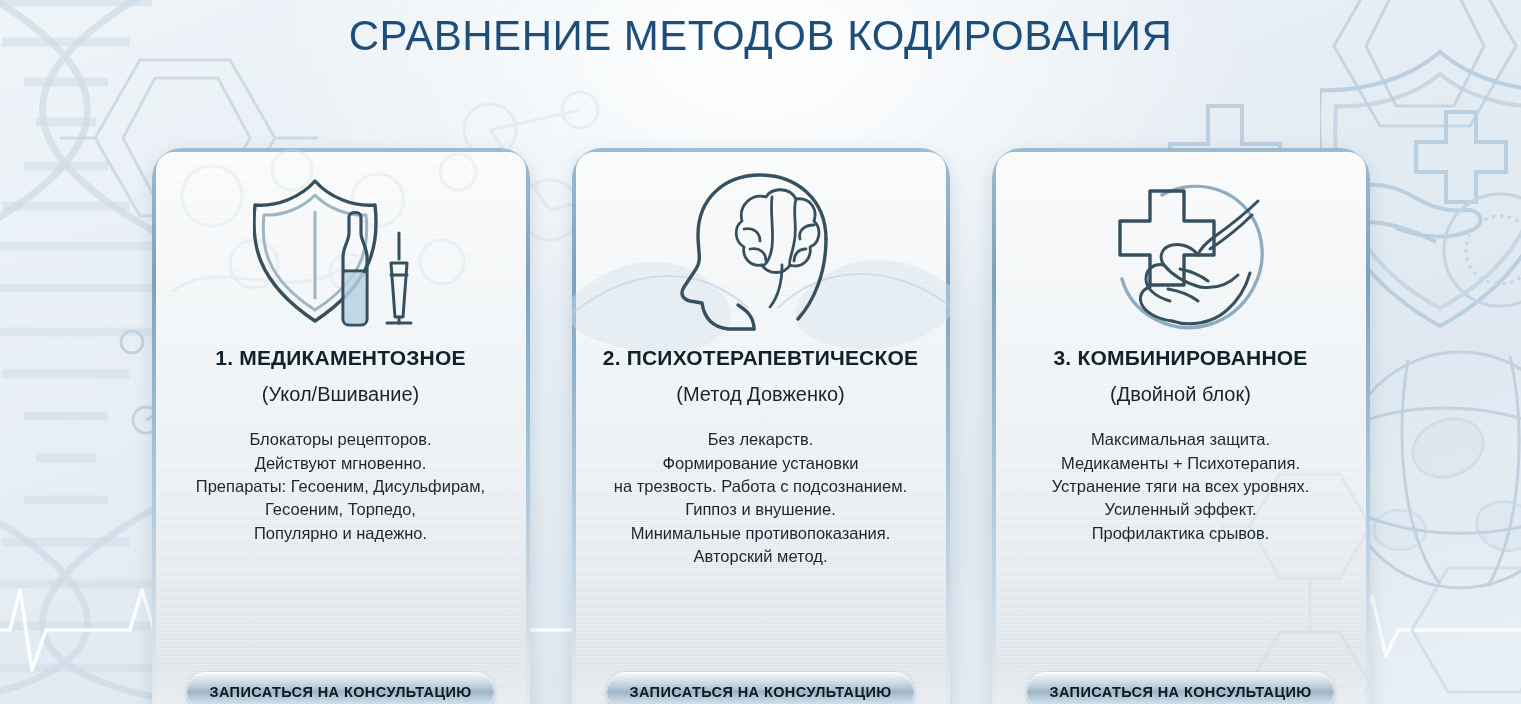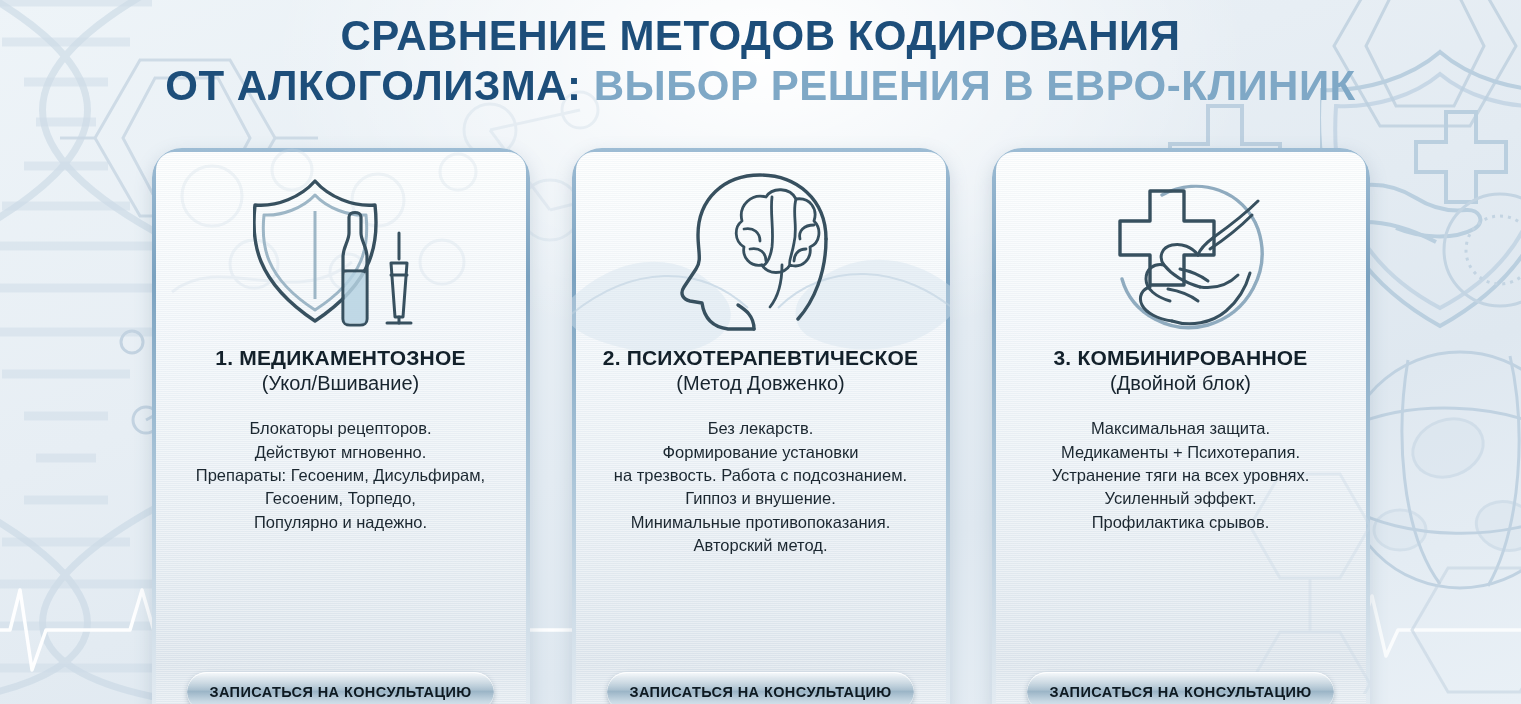--- a/index.html
+++ b/index.html
@@ -14,21 +14,21 @@
       linear-gradient(160deg,#eef4f8 0%,#e7eef4 38%,#dfe8f0 70%,#e9f0f6 100%);
   }
 
   
   .bg-art{position:absolute;inset:0;pointer-events:none;}
   .bg-art svg{position:absolute;}
 
   
   .header{position:absolute;left:0;top:14px;width:1521px;text-align:center;z-index:5;}
   .title-line{
-    font-weight:700;letter-spacing:0.5px;line-height:1.04;
+    font-weight:400;letter-spacing:0.5px;line-height:1.04;
     text-transform:uppercase;white-space:nowrap;
   }
   .title-line1{font-size:42px;color:#1d4e7a;}
   .title-line2{font-size:42px;margin-top:6px;}
   .t-dark{color:#1d4e7a;}
   .t-light{color:#7fa8c6;}
 
   
   .cards{position:absolute;left:0;top:148px;width:1521px;height:524px;
          display:flex;justify-content:center;gap:42px;z-index:4;}
@@ -56,21 +56,21 @@
   }
   .card-inner{position:relative;z-index:3;height:100%;display:flex;flex-direction:column;
               align-items:center;padding:14px 16px 18px;box-sizing:border-box;}
 
   .card-deco{position:absolute;inset:0;z-index:1;pointer-events:none;overflow:hidden;border-radius:22px;}
 
   .icon-wrap{position:relative;z-index:3;height:182px;display:flex;align-items:center;justify-content:center;}
 
   .card-title{font-size:21px;font-weight:700;color:#13212b;letter-spacing:.2px;
               text-align:center;line-height:1.15;margin-top:2px;white-space:nowrap;}
-  .card-sub{font-size:20px;color:#17242e;text-align:left;margin-top:1px;line-height:1.2;}
+  .card-sub{font-size:20px;color:#17242e;text-align:left;margin-top:12px;line-height:1.2;}
   .card-body{margin-top:22px;text-align:center;font-size:16.5px;color:#1b2730;line-height:1.42;}
   .card-body div{white-space:nowrap;}
 
   .btn-row{margin-top:auto;width:100%;display:flex;justify-content:center;padding-bottom:4px;}
   .cta{
     position:relative;border:none;cursor:pointer;
     min-width:300px;height:40px;border-radius:21px;
     font-family:"Liberation Sans","DejaVu Sans",sans-serif;
     font-size:14.5px;font-weight:700;letter-spacing:.4px;color:#0e1a22;
     text-transform:uppercase;white-space:nowrap;
@@ -205,24 +205,20 @@
       <path d="M0,110 L90,110 L102,68 L116,150 L130,110 L240,110 L252,76 L266,136 L278,110 L420,110" fill="none" stroke="#ffffff" stroke-width="3.5" stroke-linejoin="round" stroke-linecap="round" opacity=".8"></path>
     </svg>
 
     <svg style="left:1390px;top:560px;" width="200" height="200" viewBox="0 0 200 200" opacity=".6">
       <polygon points="58,8 130,8 166,70 130,132 58,132 22,70" fill="none" stroke="#c6d5e2" stroke-width="3"></polygon>
     </svg>
   </div>
 
   <div class="header">
     <div class="title-line title-line1">Сравнение методов кодирования</div>
-    <div class="title-line title-line2">
-      <span class="t-dark">от алкоголизма:</span>
-      <span class="t-light">Выбор решения в Евро-Клиник</span>
-    </div>
   </div>
 
   <div class="cards">
 
     <div class="card">
       <div class="card-deco">
         <svg style="position:absolute;left:-10px;top:-6px;" width="400" height="230" viewBox="0 0 400 230" opacity=".28">
           <g fill="none" stroke="#cbd9e6" stroke-width="3">
             <circle cx="70" cy="54" r="30"></circle>
               <circle cx="150" cy="28" r="20"></circle>

